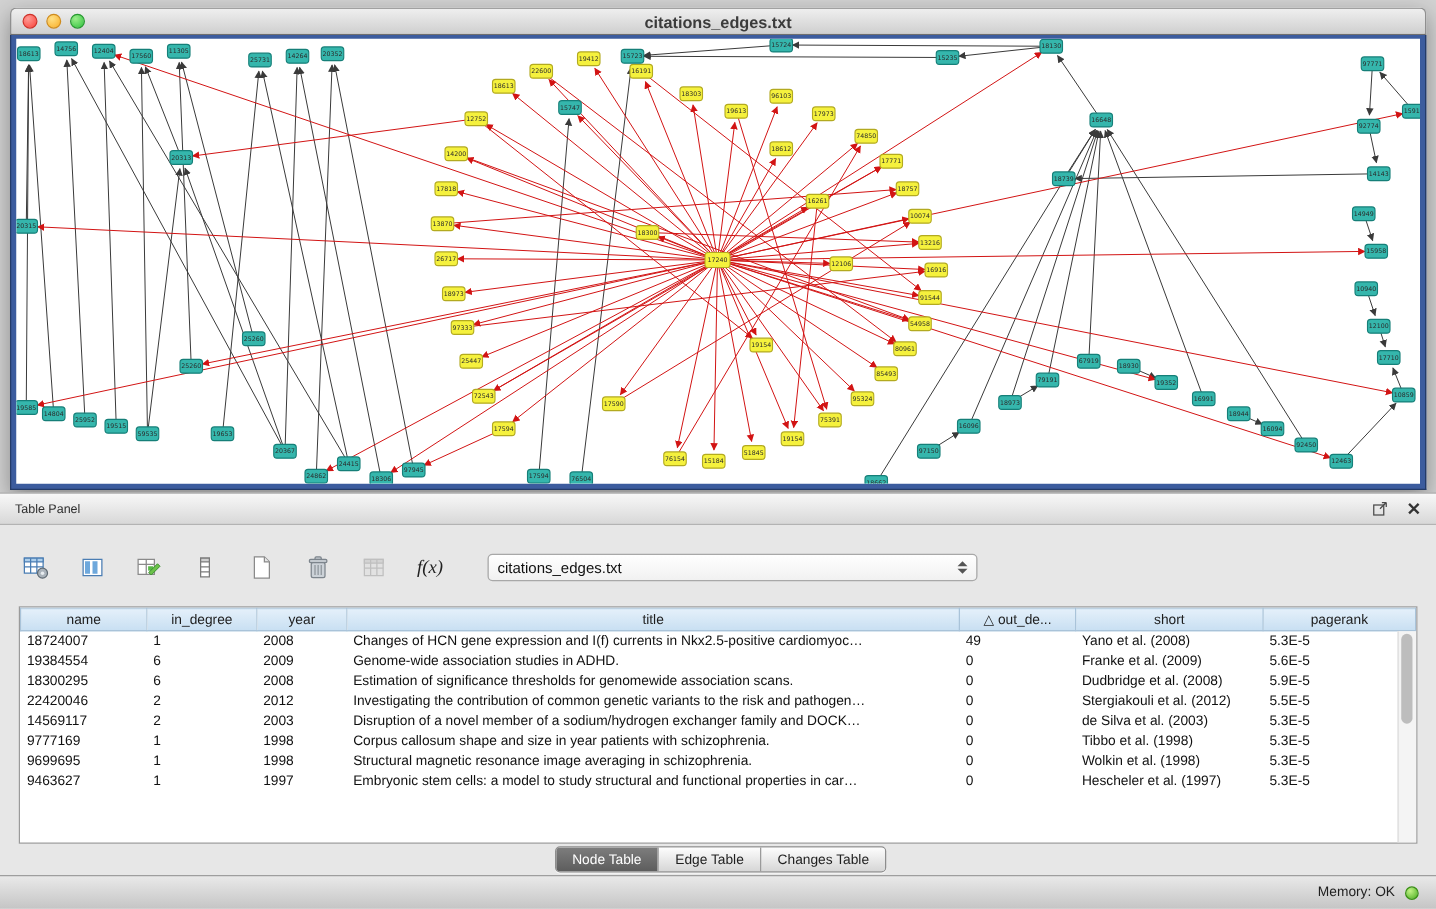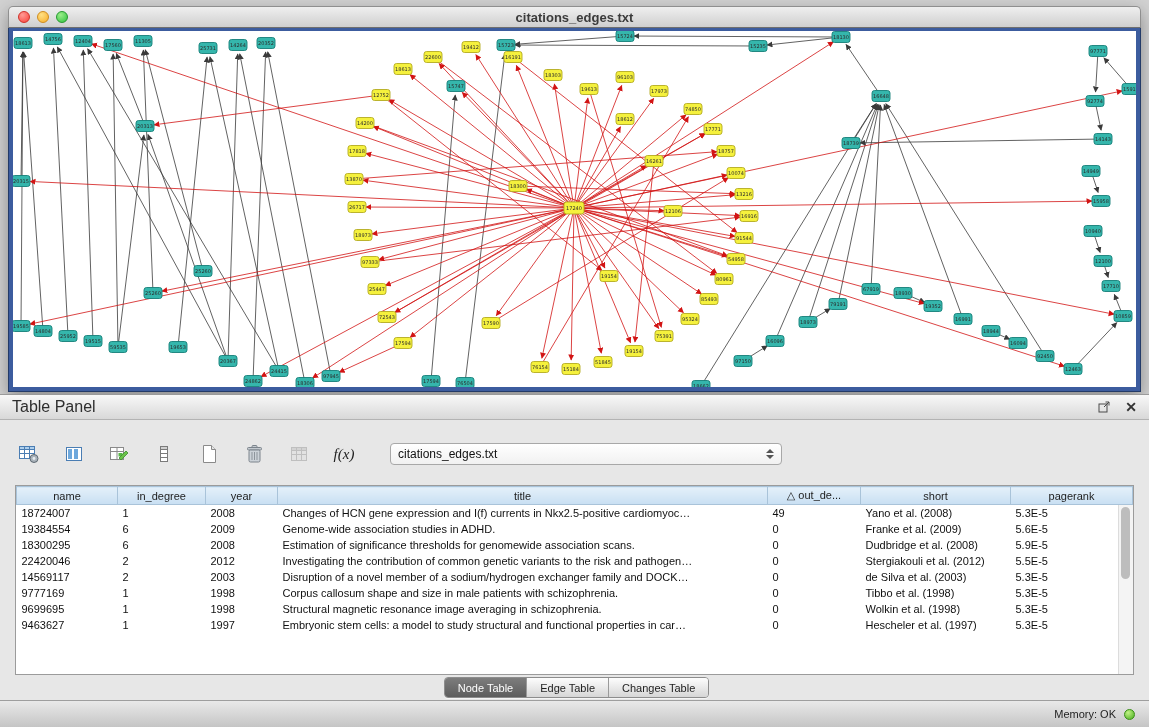--- a/index.html
+++ b/index.html
@@ -14,21 +14,21 @@
   .tl.yellow{background:radial-gradient(circle at 35% 30%,#ffe084,#f8ae29);border:1px solid #cf8c1e;}
   .tl.green{background:radial-gradient(circle at 35% 30%,#9bee8a,#2fc13e);border:1px solid #26992f;}
   .wtitle{flex:1;text-align:center;font-size:13px;font-weight:bold;color:#3b3b3b;}
   .net-content{position:absolute;left:0;right:0;top:22px;bottom:0;background:#3c5c9e;border:1px solid #243b68;border-top:none;box-sizing:border-box;}
   .net-canvas{position:absolute;left:4px;right:4px;top:3px;bottom:4px;background:#fff;overflow:hidden;}
   #net{width:100%;height:100%;display:block;}
 
   
   .table-panel{position:absolute;left:0;top:394px;width:1149px;height:333px;background:#e7e7e7;border-top:1px solid #9a9a9a;box-sizing:border-box;}
   .panel-header{height:25px;background:linear-gradient(#f8f8f8,#d8d8d8);border-bottom:1px solid #b3b3b3;display:flex;align-items:center;padding:0 12px;box-sizing:border-box;}
-  .panel-title{font-size:16px;color:#2e2e2e;}
+  .panel-title{font-size:10px;color:#2e2e2e;}
   .panel-header-right{margin-left:auto;display:flex;gap:14px;align-items:center;}
   .close-x{font-size:14px;font-weight:bold;color:#333;line-height:12px;}
 
   .toolbar{position:absolute;left:14px;top:44px;height:30px;display:flex;align-items:center;gap:11px;}
   .tbtn{width:30px;height:26px;display:flex;align-items:center;justify-content:center;margin-right:4px;}
   .fx{font-family:"Liberation Serif",serif;font-style:italic;font-size:15px;color:#222;}
   .selector{margin-left:16px;width:392px;height:22px;background:linear-gradient(#ffffff,#f1f1f1);border:1px solid #a8a8a8;border-radius:4px;display:flex;align-items:center;padding:0 7px;font-size:12px;color:#111;box-sizing:border-box;}
   .sel-arrows{margin-left:auto;display:flex;flex-direction:column;gap:2px;align-items:center;}
   .sel-arrows i{display:block;width:0;height:0;border-left:4px solid transparent;border-right:4px solid transparent;}
   .sel-arrows .up{border-bottom:4px solid #555;}
@@ -729,21 +729,21 @@
             <td class="c2">2003</td>
             <td class="c3">Disruption of a novel member of a sodium/hydrogen exchanger family and DOCK…</td>
             <td class="c4">0</td>
             <td class="c5">de Silva et al. (2003)</td>
             <td class="c6">5.3E-5</td>
           </tr>
           <tr>
             <td class="c0">9777169</td>
             <td class="c1">1</td>
             <td class="c2">1998</td>
-            <td class="c3">Corpus callosum shape and size in male patients with schizophrenia.</td>
+            <td class="c3">Corpus callosum shape and size in year patients with schizophrenia.</td>
             <td class="c4">0</td>
             <td class="c5">Tibbo et al. (1998)</td>
             <td class="c6">5.3E-5</td>
           </tr>
           <tr>
             <td class="c0">9699695</td>
             <td class="c1">1</td>
             <td class="c2">1998</td>
             <td class="c3">Structural magnetic resonance image averaging in schizophrenia.</td>
             <td class="c4">0</td>

